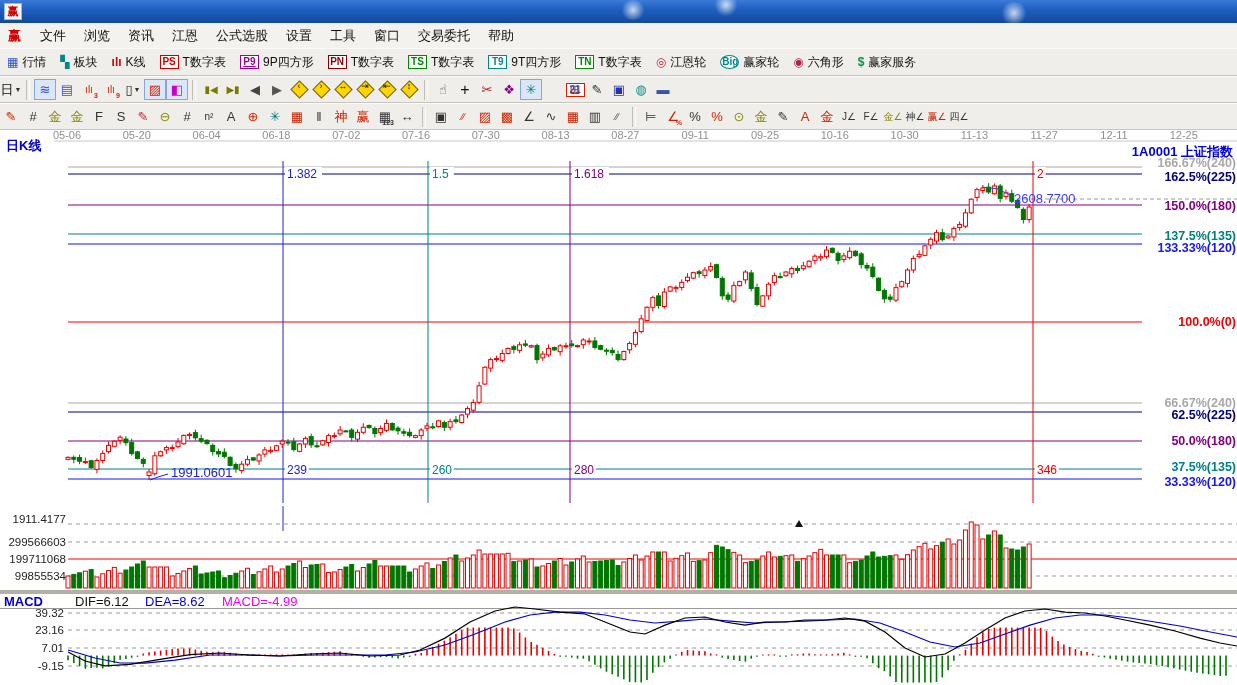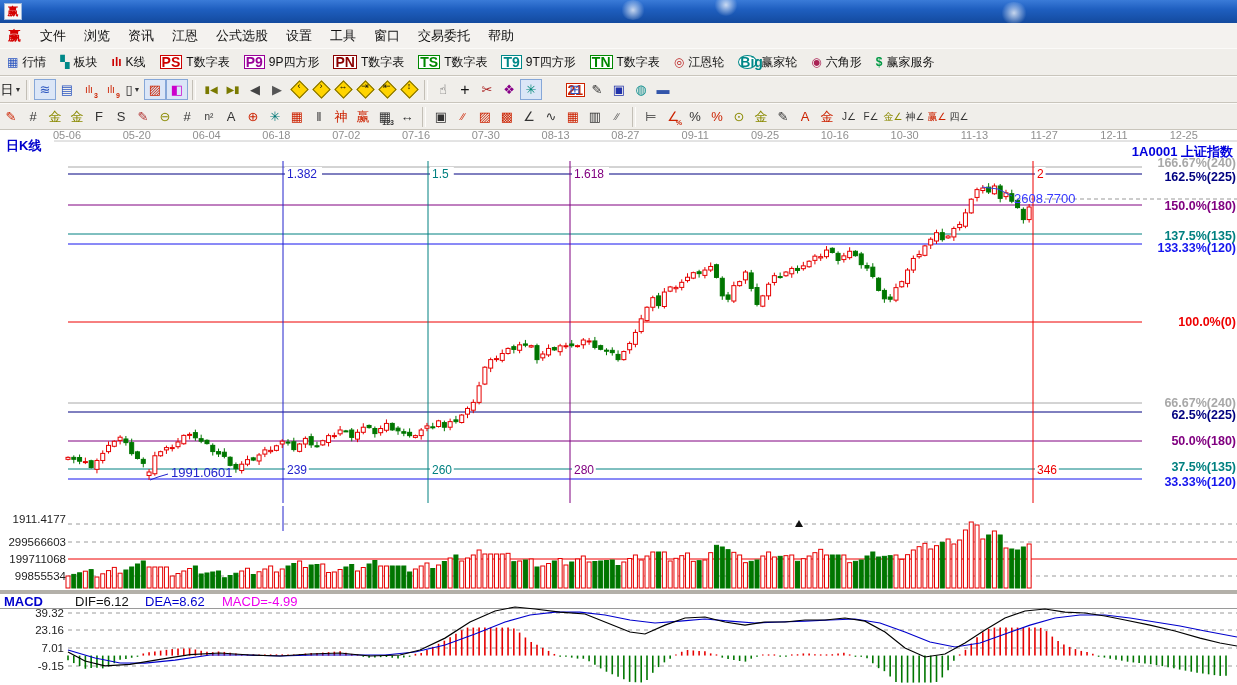--- a/index.html
+++ b/index.html
@@ -19,21 +19,21 @@
   #menubar .app-glyph{color:#d40000;font-weight:bold;font-size:13px;margin:0 10px 0 8px;}
   #menubar .mi{padding:3px 9px;cursor:default;}
   
   .toolbar{position:absolute;left:0;width:1237px;background:#f0eeea;border-top:1px solid #fbfaf8;
     border-bottom:1px solid #c9c5bc;display:flex;align-items:center;box-sizing:border-box;}
   #tb1{top:48px;height:28px;font-size:12px;color:#101010;}
   #tb2{top:76px;height:27px;}
   #tb3{top:103px;height:27px;}
   .tb-btn{display:flex;align-items:center;gap:4px;padding:2px 6px;margin:0 1px;cursor:default;}
   .badge{display:inline-block;min-width:15px;height:12px;line-height:12px;text-align:center;
-    font-size:14px;font-weight:bold;background:#fff;padding:0 1px;}
+    font-size:10px;font-weight:bold;background:#fff;padding:0 1px;}
   .badge.round{border-radius:50%;width:14px;}
   .ico{display:inline-flex;align-items:center;justify-content:center;width:22px;height:21px;
     font-size:13px;cursor:default;position:relative;}
   .ico.pressed{background:#dbe6f7;border:1px solid #86a7d8;width:20px;height:19px;}
   .ico .sub{font-size:7px;position:absolute;right:2px;bottom:1px;font-weight:bold;}
   .ico .dd{font-size:7px;color:#333;margin-left:1px;}
   .sep{width:2px;height:20px;border-left:1px solid #c3bfb6;border-right:1px solid #fdfcfa;margin:0 4px;}
   .diamond{width:11px;height:11px;background:#ffd400;border:1px solid #7a6a00;transform:rotate(45deg);
     position:absolute;left:5px;top:4px;}
   .diamond-arrow{position:absolute;width:100%;text-align:center;top:2px;left:0;font-size:9px;color:#111;z-index:1;}

